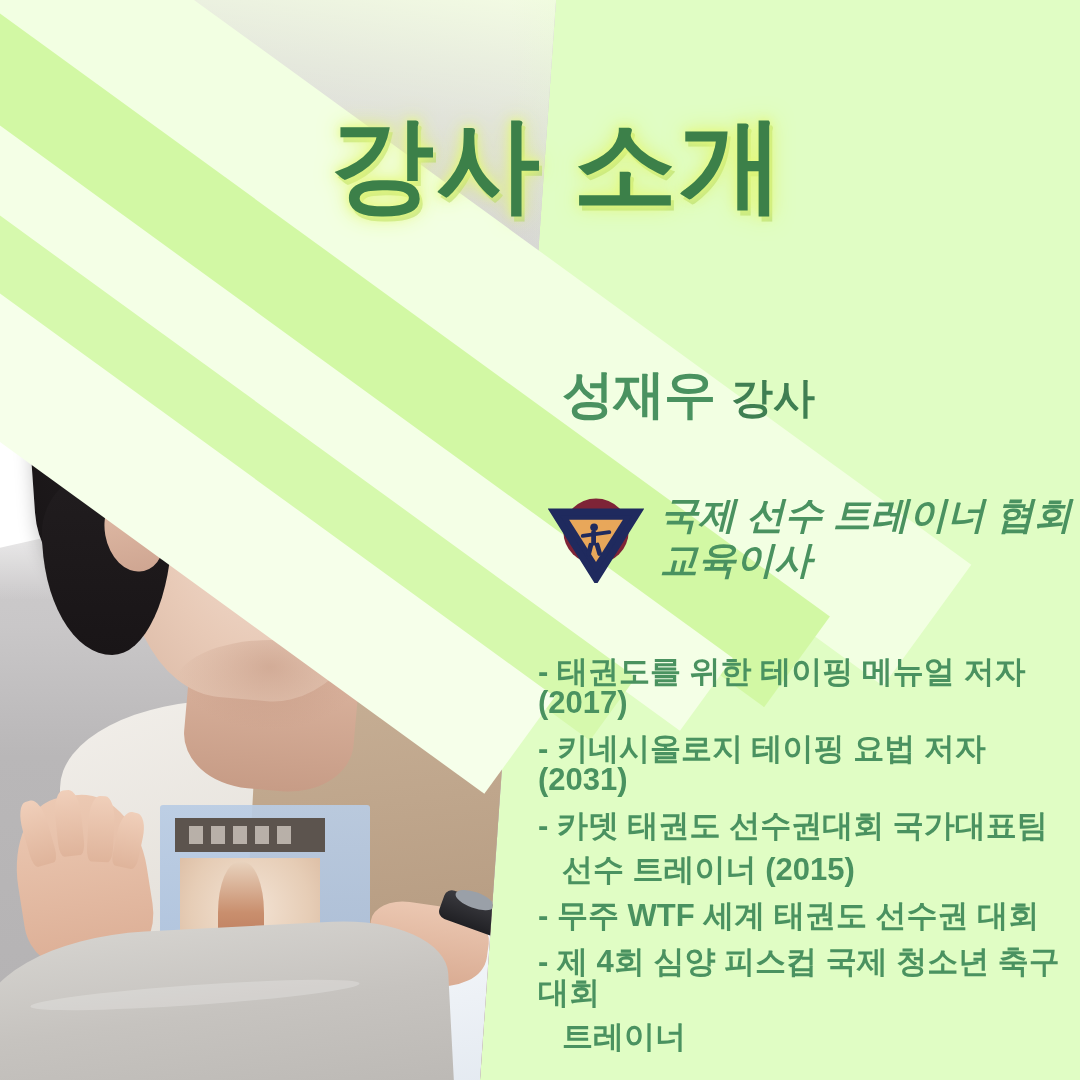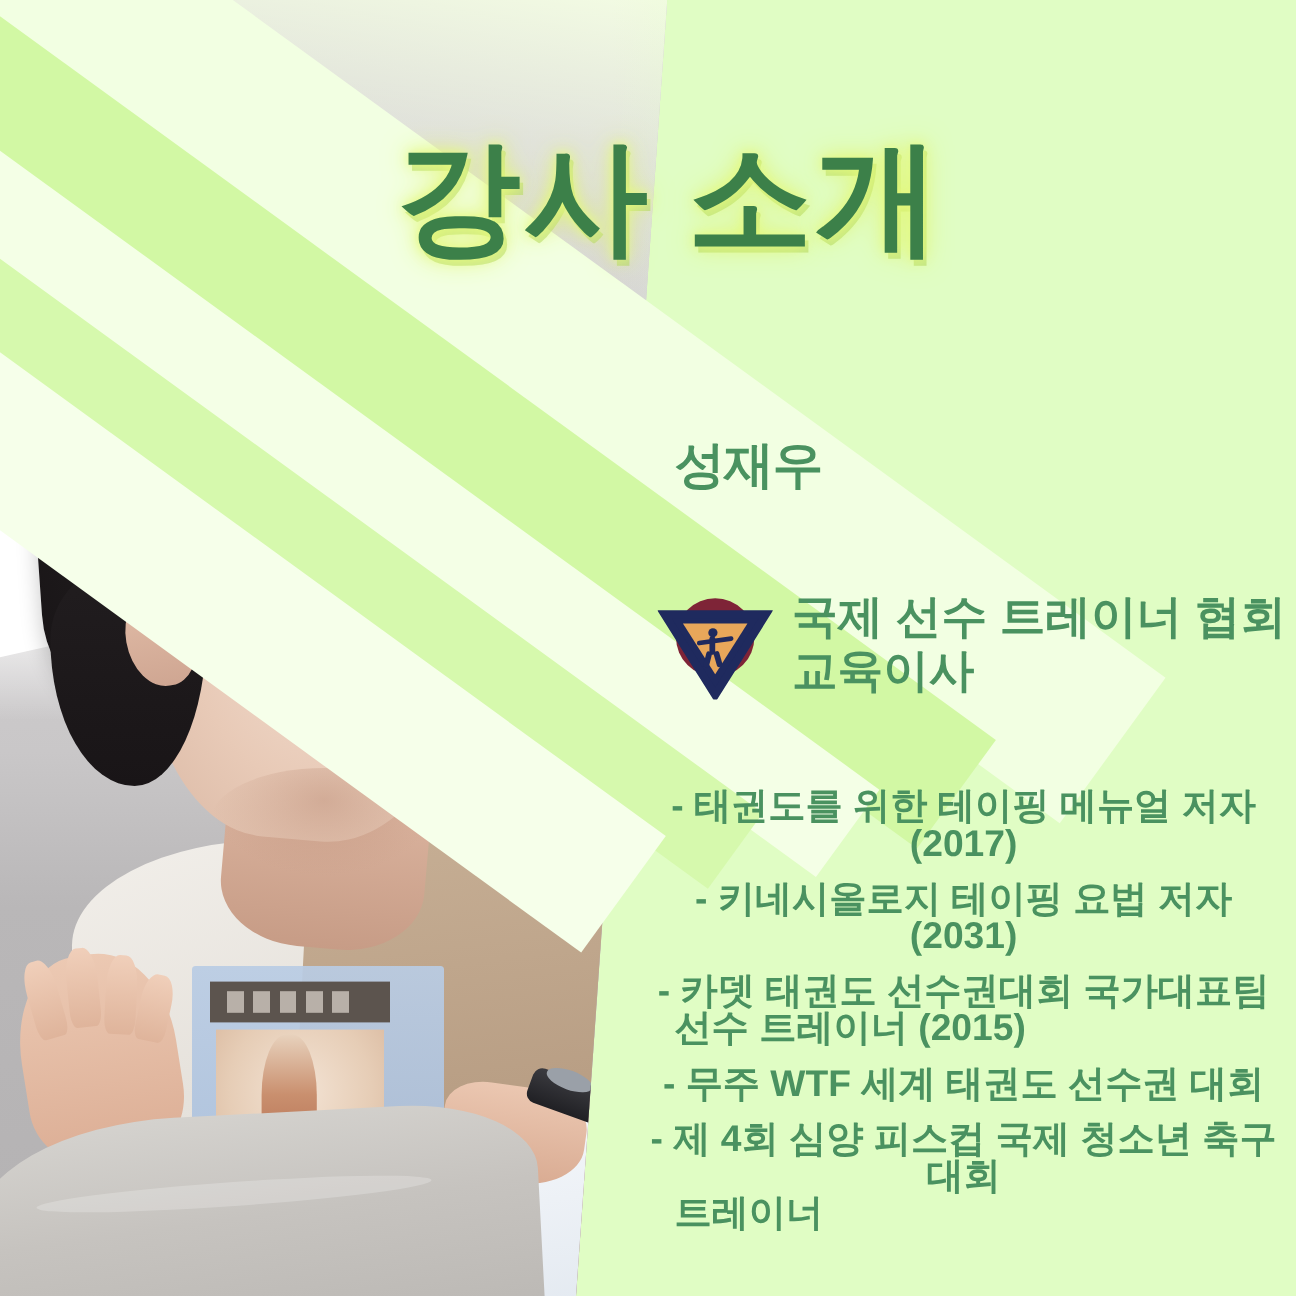--- a/index.html
+++ b/index.html
@@ -358,39 +358,40 @@
   .name-row {
     position: absolute;
     left: 562px;
     top: 360px;
     z-index: 4;
     display: flex;
     align-items: baseline;
     gap: 16px;
   }
   .name {
-    font-size: 42px;
+    font-size: 52px;
     font-weight: 700;
     color: #4a9260;
     letter-spacing: -1px;
   }
   .name-suffix {
     font-size: 42px;
     font-weight: 700;
     color: #3f7f52;
   }
 
   .org-row {
     position: absolute;
     left: 548px;
     top: 487px;
     z-index: 4;
     display: flex;
     align-items: flex-end;
     gap: 16px;
+    font-style: italic;
   }
   .logo {
     position: relative;
     width: 96px;
     height: 96px;
     flex: 0 0 96px;
   }
   .org-text {
     font-size: 38px;
     font-weight: 700;
@@ -410,25 +411,25 @@
   .cred {
     font-size: 31px;
     font-weight: 700;
     color: #4a9260;
     line-height: 1.0;
     margin-bottom: 15px;
   }
   .cred-line1 {
     display: block;
     text-indent: 0;
-    text-align: center;
   }
   .cred-line2 {
     display: block;
     padding-left: 24px;
+    margin-top: 13px;
   }
 </style>
 </head>
 <body>
 
 <div id="card">
 
   <div class="photo-panel">
     <div class="photo">
       <div class="wall"></div>
@@ -483,20 +484,21 @@
     <div class="ray ray-b"></div>
     <div class="ray ray-c"></div>
     <div class="ray ray-d"></div>
     <div class="ray ray-e"></div>
   </div>
 
   <div class="title">강사 소개</div>
 
   <div class="name-row">
     <span class="name">성재우</span>
+    <span class="name-suffix">강사</span>
   </div>
 
   <div class="org-row">
     <span class="logo">
       <svg viewBox="0 0 100 100" width="96" height="96" aria-hidden="true">
         <circle cx="50" cy="46" r="34" fill="#7e2437"></circle>
         <path d="M6 26 L94 26 L50 96 Z" fill="#1f2a5e"></path>
         <path d="M22 34 L78 34 L50 78 Z" fill="#e8a75a"></path>
         <path d="M6 26 L94 26 L50 96 Z" fill="none" stroke="#1f2a5e" stroke-width="7"></path>
         <g fill="#1f2a5e">

